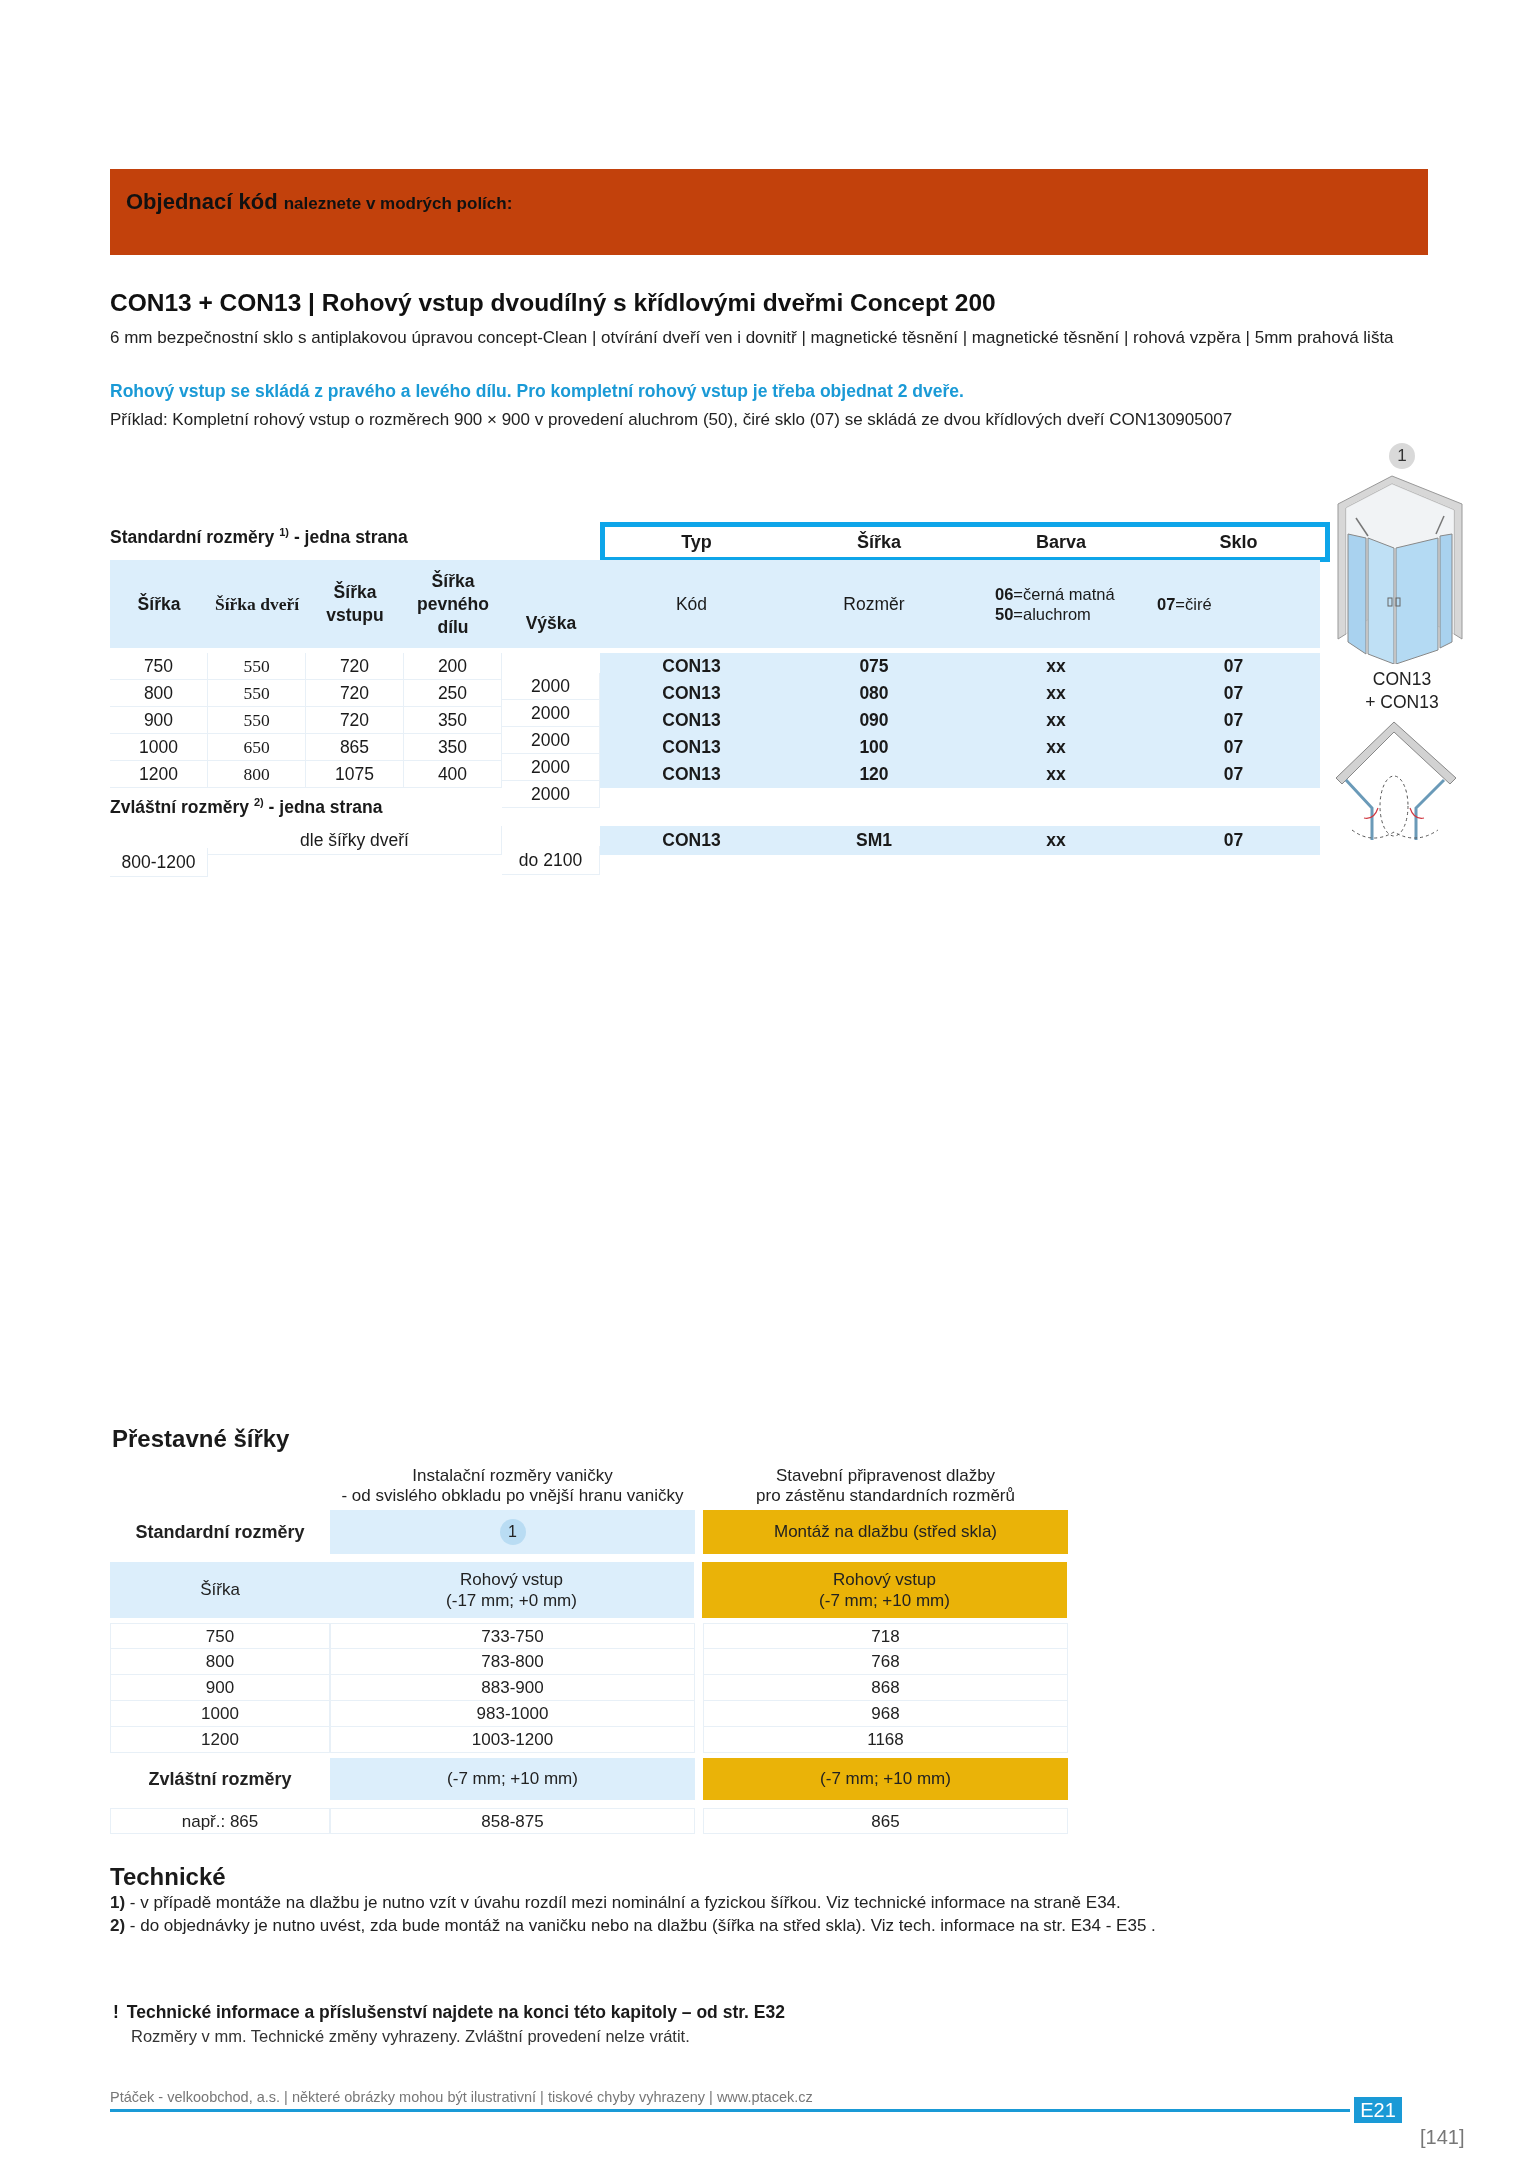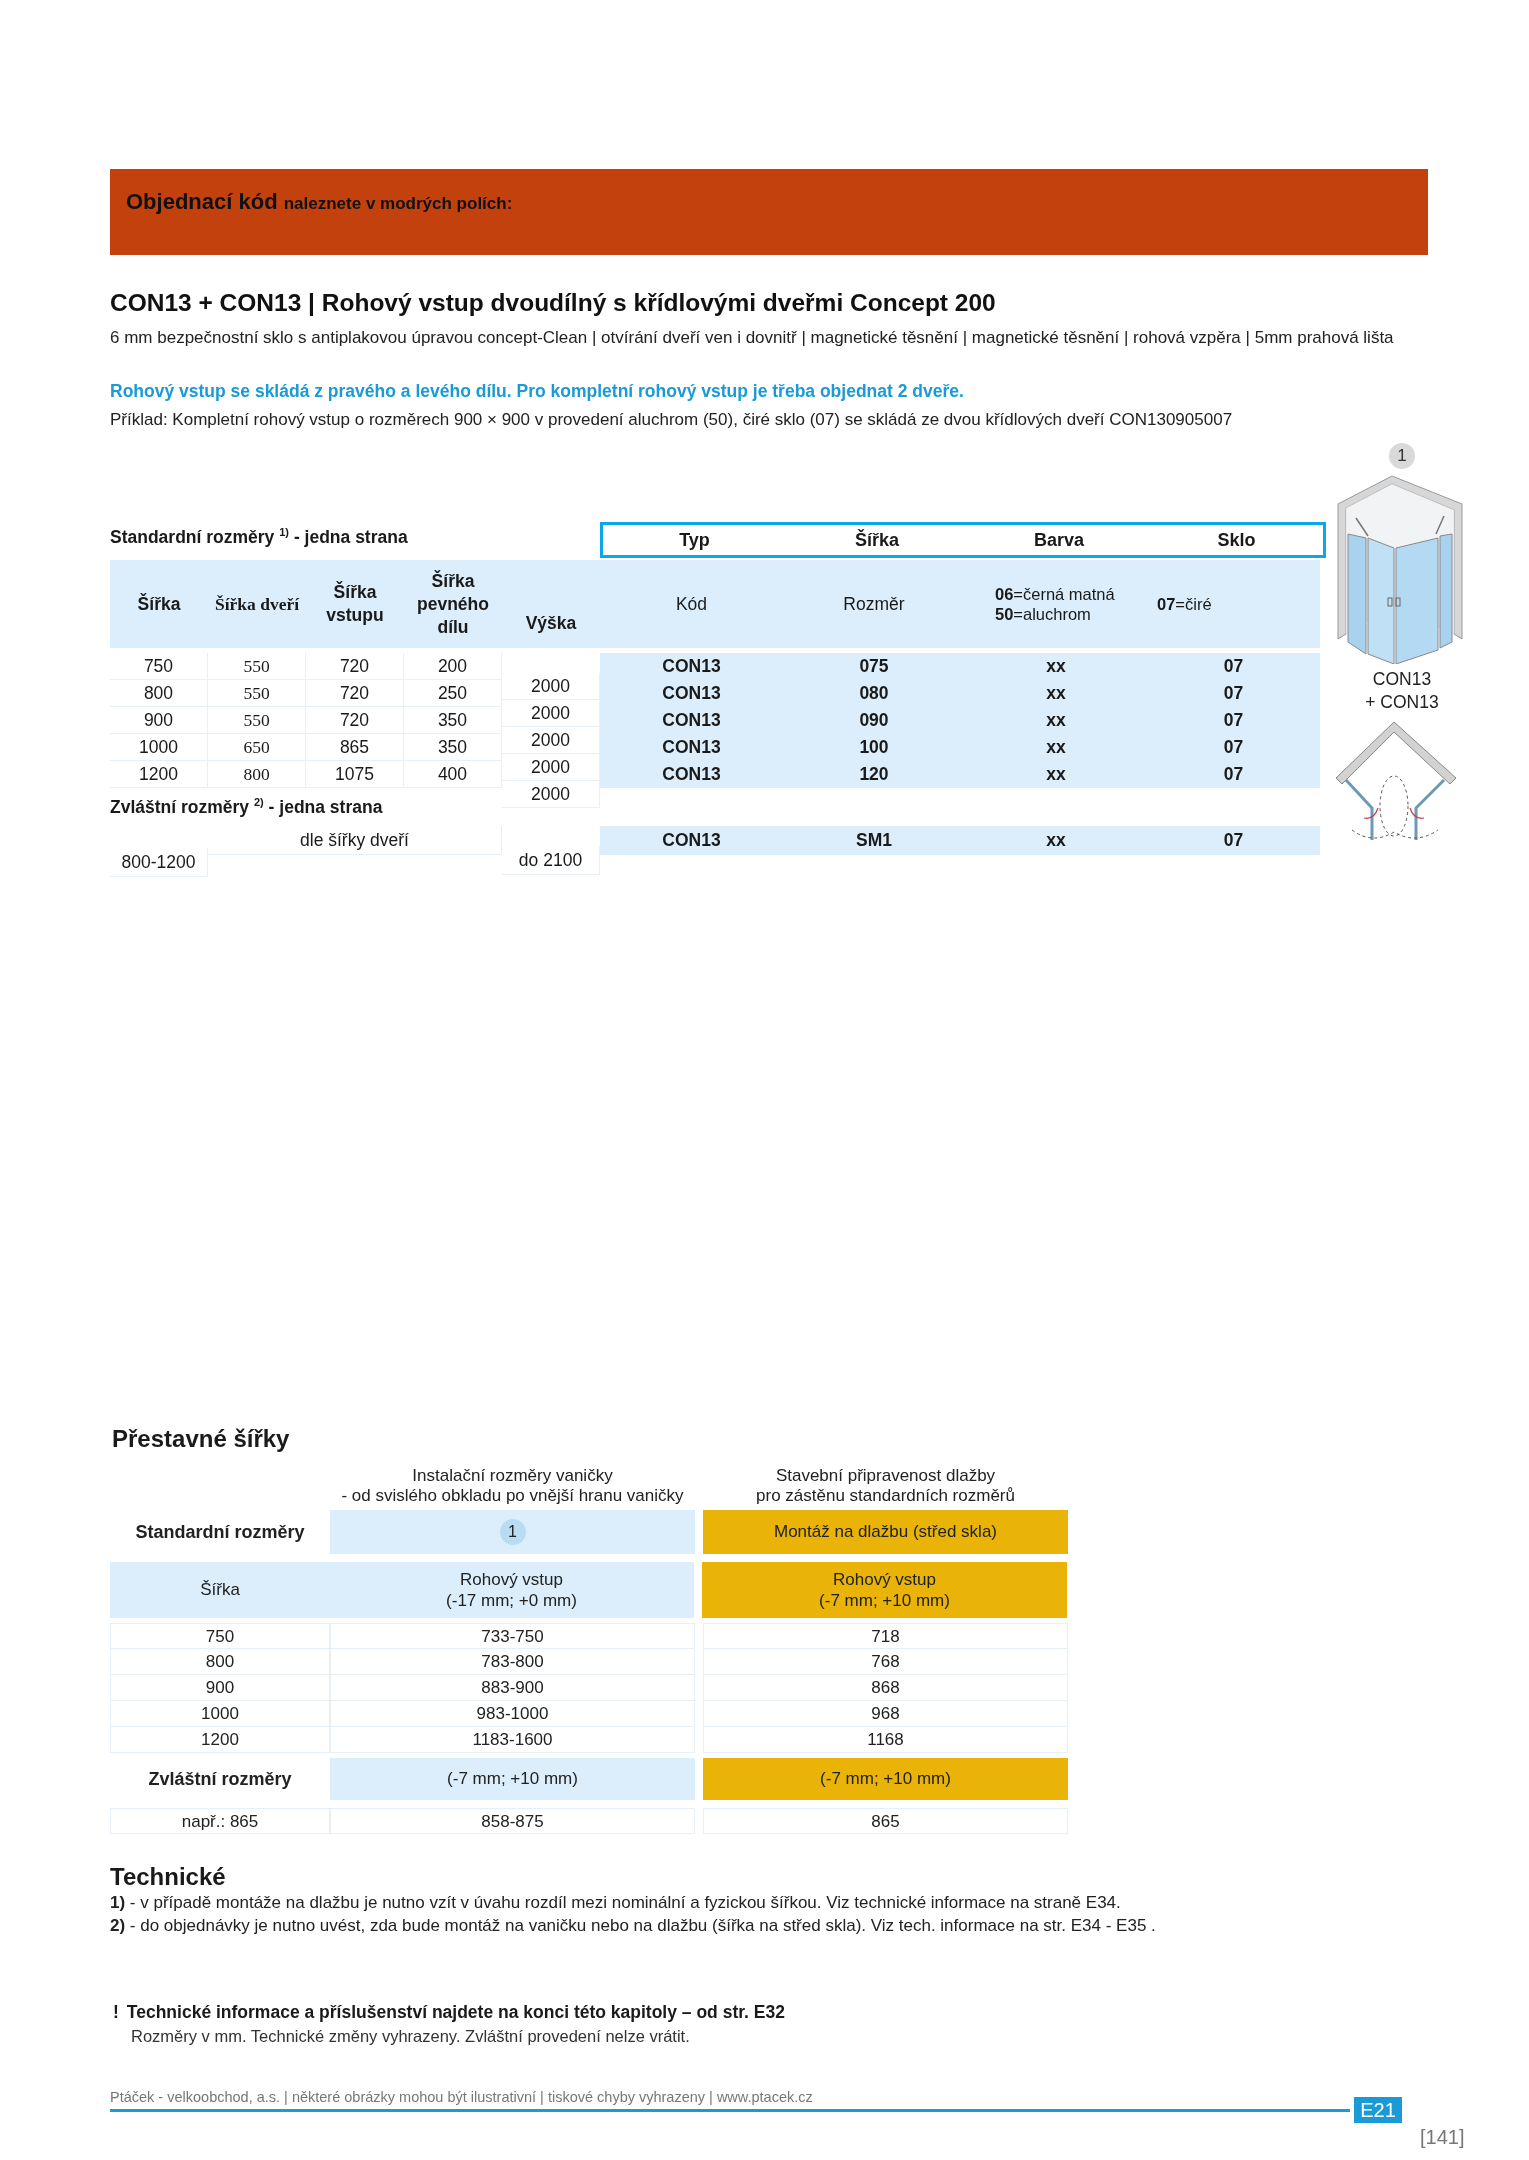--- a/index.html
+++ b/index.html
@@ -23,21 +23,21 @@
   .prod-title { left: 110px; top: 289px; font-size: 24.5px; font-weight: bold; color: #111; }
   .prod-desc { left: 110px; top: 323px; width: 1320px; font-size: 17px; line-height: 29px; color: #222; }
   .prod-note { left: 110px; top: 381px; font-size: 17.5px; font-weight: bold; color: #1a9ad6; }
   .prod-example { left: 110px; top: 410px; font-size: 17px; color: #222; }
 
   
   .std-label { left: 110px; top: 526px; font-size: 17.5px; font-weight: bold; }
   .std-label sup, .spec-label sup { font-size: 11px; }
   .typhead {
     left: 600px; top: 522px; width: 720px; height: 30px;
-    border: 3px solid #0ea5e9; display: flex; align-items: center;
+    border: 5px solid #0ea5e9; display: flex; align-items: center;
   }
   .typhead div { text-align: center; font-weight: bold; font-size: 18px; }
   .hdr-row {
     left: 110px; top: 560px; width: 1210px; height: 88px; background: #dceefb;
     display: flex; align-items: center;
   }
   .hdr-row .c { text-align: center; font-size: 17.5px; font-weight: bold; line-height: 23px; }
   .hdr-row .n { font-weight: normal; }
   .c1 { width: 98px; } .c2 { width: 98px; font-family: Liberation Serif, serif; } .c3 { width: 98px; } .c4 { width: 98px; } .c5 { width: 98px; margin-top: 39px; }
   .c6 { width: 183px; } .c7 { width: 182px; } .c8 { width: 182px; } .c9 { width: 173px; }
@@ -287,21 +287,21 @@
     <div class="pre-cell pre-a">883-900</div>
     <div class="pre-cell pre-b">868</div>
   </div>
   <div class="pre-row">
     <div class="pre-cell pre-lab">1000</div>
     <div class="pre-cell pre-a">983-1000</div>
     <div class="pre-cell pre-b">968</div>
   </div>
   <div class="pre-row">
     <div class="pre-cell pre-lab">1200</div>
-    <div class="pre-cell pre-a">1183-1600</div>
+    <div class="pre-cell pre-a">1003-1200</div>
     <div class="pre-cell pre-b">1168</div>
   </div>
 </div>
 
 <div class="abs" style="left:110px; top:1758px;">
   <div class="pre-row">
     <div class="pre-cell pre-lab" style="height:42px; line-height:42px; font-weight:bold; font-size:18px;">Zvláštní rozměry</div>
     <div class="pre-cell pre-a bgA" style="height:42px; line-height:42px;">(-7 mm; +10 mm)</div>
     <div class="pre-cell pre-b bgB" style="height:42px; line-height:42px;">(-7 mm; +10 mm)</div>
   </div>

